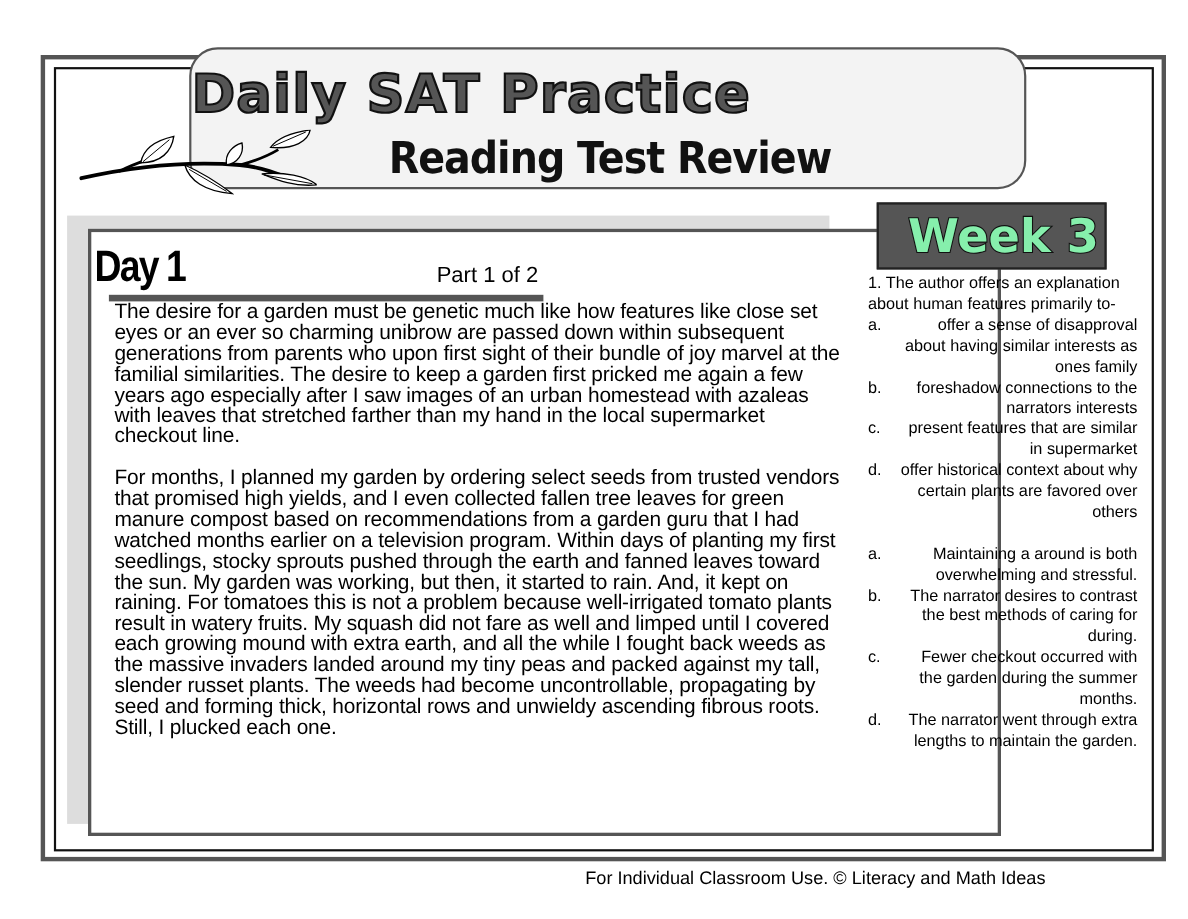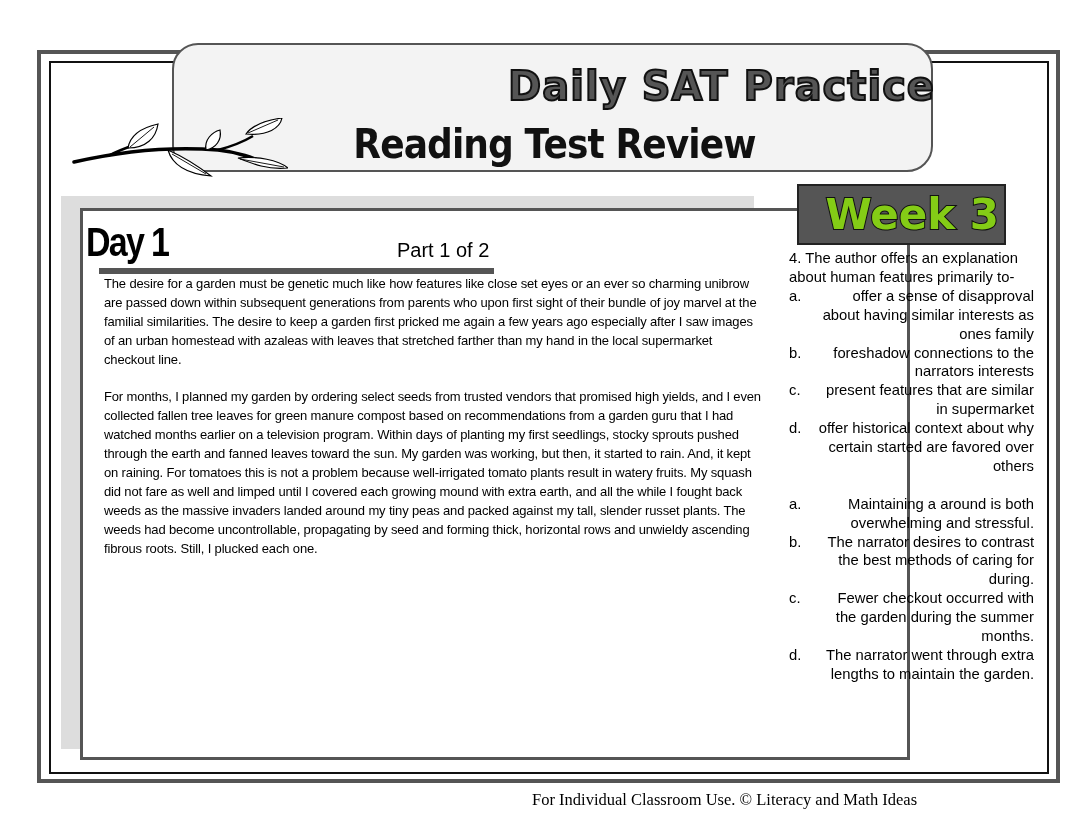--- a/index.html
+++ b/index.html
@@ -2,44 +2,44 @@
 <html><head>
   <meta charset="utf-8">
   <style>
     html, body { margin: 0; padding: 0; background: #ffffff; }
     body { width: 1080px; height: 835px; position: relative; overflow: hidden; font-family: "Liberation Sans", sans-serif; color: #000; }
 
     .outer-frame { position: absolute; left: 37px; top: 50px; width: 1023px; height: 733px; border: 4px solid #555555; box-sizing: border-box; }
     .inner-frame { position: absolute; left: 49px; top: 61px; width: 1000px; height: 713px; border: 2px solid #111111; box-sizing: border-box; }
 
     .title-banner { position: absolute; left: 172px; top: 43px; width: 761px; height: 129px; background: #f3f3f3; border: 2px solid #555555; border-radius: 26px; box-sizing: border-box; }
-    .title-main { position: absolute; left: 0; top: 8px; width: 761px; text-align: right; font-family: "DejaVu Sans", sans-serif; font-weight: bold; font-size: 40px; letter-spacing: 1px; color: #555555; -webkit-text-stroke: 2px #111; line-height: 66px; }
+    .title-main { position: absolute; left: 0; top: 8px; width: 761px; text-align: left; font-family: "DejaVu Sans", sans-serif; font-weight: bold; font-size: 48px; letter-spacing: 1px; color: #555555; -webkit-text-stroke: 2px #111; line-height: 66px; }
     .title-sub { position: absolute; left: 0; top: 76px; width: 761px; text-align: center; font-family: "DejaVu Sans", sans-serif; font-weight: bold; font-size: 40px; letter-spacing: -1px; color: #111; line-height: 46px; transform: scaleX(0.9); }
 
     .branch { position: absolute; left: 68px; top: 118px; width: 220px; height: 72px; }
 
     .passage-shadow { position: absolute; left: 61px; top: 196px; width: 693px; height: 553px; background: #dddddd; }
     .passage-box { position: absolute; left: 80px; top: 208px; width: 830px; height: 552px; background: #ffffff; border: 3px solid #555555; box-sizing: border-box; }
     .day-title { position: absolute; left: 3px; top: 8px; font-family: "Liberation Sans", sans-serif; font-weight: bold; font-size: 40px; letter-spacing: -2px; line-height: 46px; transform: scaleX(0.85); transform-origin: left top; }
     .part-label { position: absolute; left: 314px; top: 28px; font-size: 20px; }
     .day-underline { position: absolute; left: 16px; top: 57px; width: 395px; height: 6px; background: #555555; }
-    .passage-text { position: absolute; left: 21px; top: 64px; width: 660px; font-size: 13px; line-height: 18.9px; letter-spacing: -0.15px; }
+    .passage-text { position: absolute; left: 21px; top: 64px; width: 660px; font-size: 19px; line-height: 18.9px; letter-spacing: -0.15px; }
     .passage-text p { margin: 0 0 18.9px 0; }
 
     .week-badge { position: absolute; left: 797px; top: 184px; width: 209px; height: 61px; background: #555555; border: 2px solid #222; box-sizing: border-box; }
-    .week-text { position: absolute; left: 0; top: 4px; width: 200px; text-align: right; font-family: "DejaVu Sans", sans-serif; font-weight: bold; font-size: 42px; line-height: 50px; color: #84cc16; -webkit-text-stroke: 2px #111; paint-order: stroke fill; }
+    .week-text { position: absolute; left: 0; top: 4px; width: 200px; text-align: right; font-family: "DejaVu Sans", sans-serif; font-weight: bold; font-size: 42px; line-height: 50px; color: #86efac; -webkit-text-stroke: 2px #111; paint-order: stroke fill; }
 
     .questions { position: absolute; left: 789px; top: 249px; width: 245px; font-size: 14.8px; line-height: 18.9px; }
     .q-block { margin-bottom: 18.9px; }
     .q-stem { margin: 0; }
     .q-option { display: flex; margin: 0; }
     .q-letter { width: 24px; flex: 0 0 24px; }
     .q-text { flex: 1; text-align: right; }
 
-    .footer { position: absolute; left: 532px; top: 790px; font-family: Liberation Serif, serif; font-size: 16.5px; }
+    .footer { position: absolute; left: 532px; top: 790px; font-family: Liberation Sans, sans-serif; font-size: 16.5px; }
   </style>
 </head>
 <body>
 
 <div class="outer-frame"></div>
 <div class="inner-frame"></div>
 
 <div class="title-banner">
   <div class="title-main">Daily SAT Practice</div>
   <div class="title-sub">Reading Test Review</div>
@@ -70,36 +70,36 @@
     <p>For months, I planned my garden by ordering select seeds from trusted vendors that promised high yields, and I even collected fallen tree leaves for green manure compost based on recommendations from a garden guru that I had watched months earlier on a television program.  Within days of planting my first seedlings, stocky sprouts pushed through the earth and fanned leaves toward the sun.  My garden was working, but then, it started to rain.  And, it kept on raining.  For tomatoes this is not a problem because well-irrigated tomato plants result in watery fruits.  My squash did not fare as well and limped until I covered each growing mound with extra earth, and  all the while I fought back weeds as the massive invaders landed around my tiny peas and packed against my tall, slender russet plants.  The weeds had become uncontrollable, propagating by seed and forming thick, horizontal rows and unwieldy ascending fibrous roots.  Still, I plucked each one.</p>
   </div>
 </div>
 
 <div class="week-badge">
   <div class="week-text">Week 3</div>
 </div>
 
 <div class="questions">
   <div class="q-block">
-    <p class="q-stem">4.  The author offers an explanation about human features primarily to-</p>
+    <p class="q-stem">1.  The author offers an explanation about human features primarily to-</p>
     <div class="q-option">
       <span class="q-letter">a.</span>
       <span class="q-text">offer a sense of disapproval about having  similar interests as ones  family</span>
     </div>
     <div class="q-option">
       <span class="q-letter">b.</span>
       <span class="q-text">foreshadow connections to the narrators interests</span>
     </div>
     <div class="q-option">
       <span class="q-letter">c.</span>
       <span class="q-text">present features that are similar in supermarket</span>
     </div>
     <div class="q-option">
       <span class="q-letter">d.</span>
-      <span class="q-text">offer historical context about why certain started are favored over others</span>
+      <span class="q-text">offer historical context about why certain plants are favored over others</span>
     </div>
   </div>
   <div class="q-block">
     <div class="q-option">
       <span class="q-letter">a.</span>
       <span class="q-text">Maintaining a around is both overwhelming and stressful.</span>
     </div>
     <div class="q-option">
       <span class="q-letter">b.</span>
       <span class="q-text">The narrator desires to contrast the best methods of caring for during.</span>

